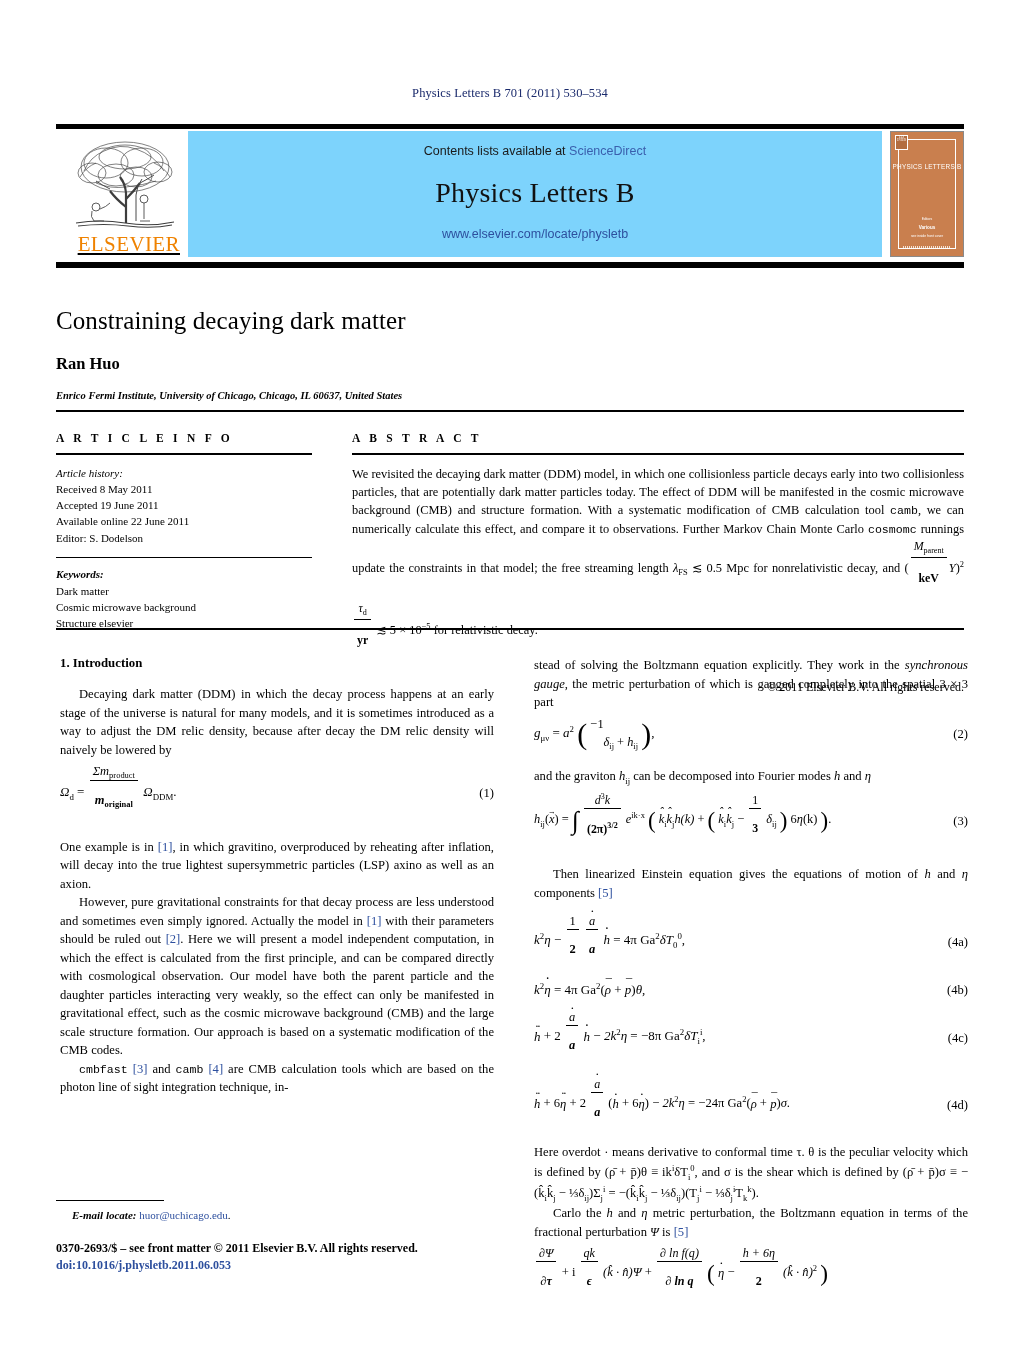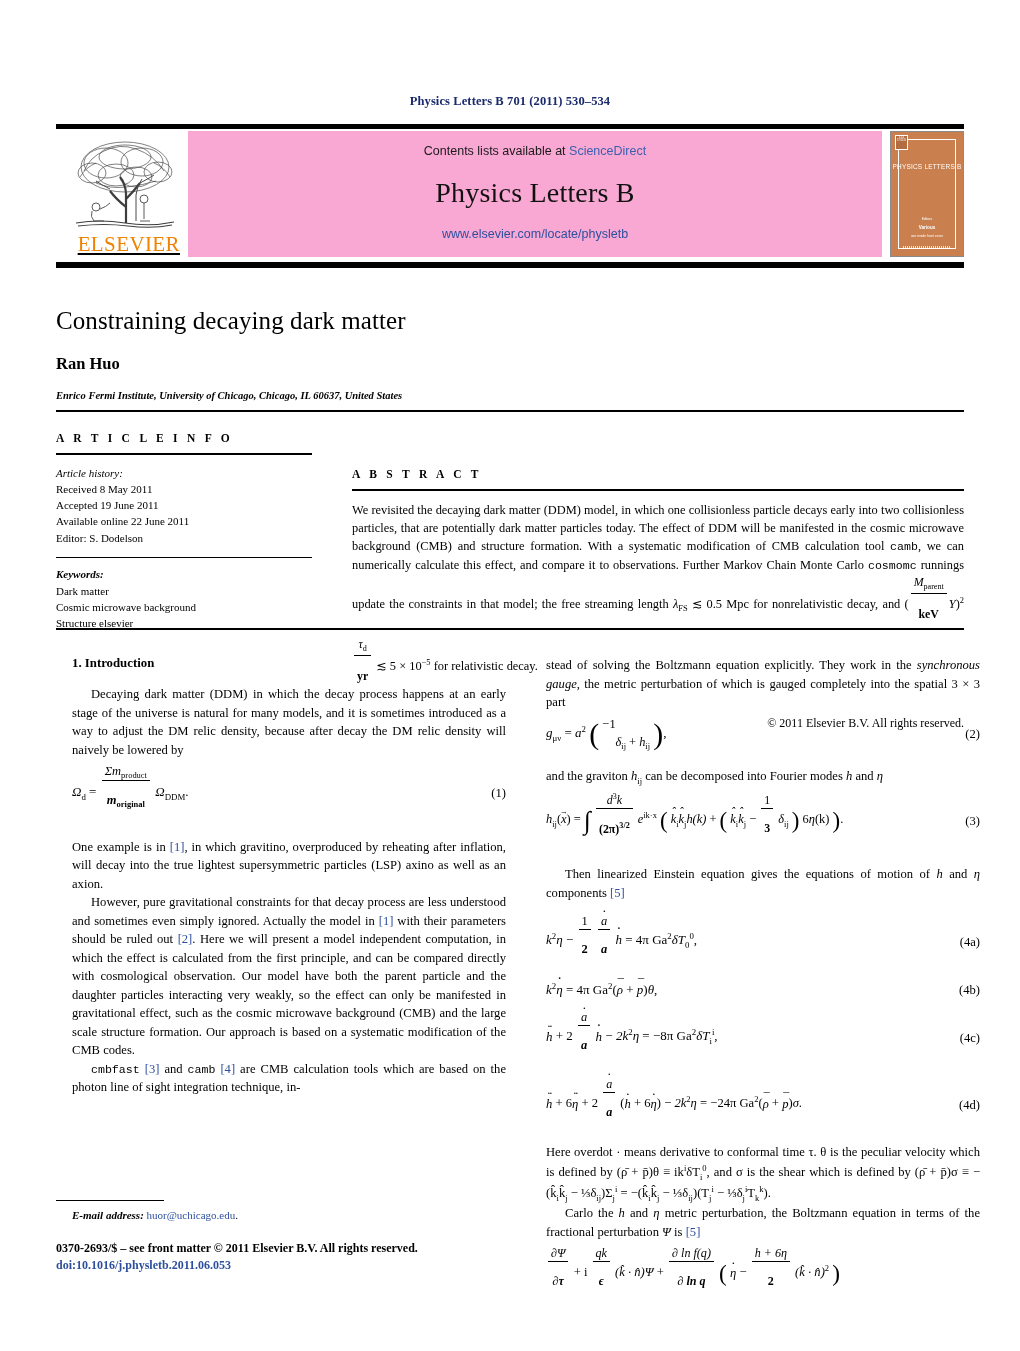--- a/index.html
+++ b/index.html
@@ -15,25 +15,24 @@
   }
 
   .page { position: relative; width: 1020px; height: 1351px; padding: 0; }
 
   
   .running-head {
     position: absolute;
     top: 86px; left: 0; right: 0;
     text-align: center;
     font-family: "Liberation Serif", serif;
-    font-weight: bold;
+    font-weight: normal;
     font-size: 12.5px;
     color: #1a2a6c;
     letter-spacing: 0.1px;
-    margin-top: 8px;
   }
 
   
   .masthead {
     position: absolute;
     top: 124px; left: 56px;
     width: 908px;
   }
   .rule-top {
     height: 5px; background: #000; width: 908px;
@@ -61,21 +60,21 @@
   .elsevier-word {
     font-family: "Liberation Serif", serif;
     font-size: 21px;
     letter-spacing: 0.4px;
     color: #ef8200;
     line-height: 1;
     margin-top: 1px;
   }
   .banner-center {
     flex: 1 1 auto;
-    background: #f9a8d4;
+    background: #7dd3fc;
     display: flex;
     flex-direction: column;
     align-items: center;
     justify-content: space-between;
     padding: 13px 0 16px 0;
     margin: 0 8px 0 8px;
   }
   .sciencedirect-line {
     font-family: "Liberation Sans", sans-serif;
     font-size: 12.5px;
@@ -177,21 +176,21 @@
   }
 
   
   .info-abstract {
     position: absolute;
     top: 432px; left: 56px;
     width: 908px;
     display: flex;
   }
   .col-info { flex: 0 0 272px; width: 272px; padding-right: 16px; }
-  .col-abstract { flex: 1 1 auto; padding-left: 24px; margin-top: 36px; }
+  .col-abstract { flex: 1 1 auto; padding-left: 24px; }
 
   .sec-label {
     font-family: "Liberation Serif", serif;
     font-weight: bold;
     font-size: 11.5px;
     letter-spacing: 3.3px;
   }
   .thin-rule { height: 1.6px; background: #000; margin: 9px 0 10px 0; }
   .hist-block, .kw-block {
     font-family: "Liberation Serif", serif;
@@ -219,21 +218,21 @@
   .abstract-rule-bottom {
     position: absolute;
     top: 628px; left: 56px;
     width: 908px; height: 1.6px;
     background: #000;
   }
 
   
   .body-cols {
     position: absolute;
-    top: 656px; left: 72px;
+    top: 656px; left: 60px;
     width: 908px;
     height: 620px;
     display: flex;
     gap: 40px;
   }
   .bcol { width: 434px; flex: 0 0 434px; position: relative; }
   .bcol p {
     font-family: "Liberation Serif", serif;
     font-size: 12.6px;
     line-height: 1.47;
@@ -630,21 +629,21 @@
           <span class="frac"><span class="nu ital">h + 6η</span><span class="de">2</span></span>
           <span class="ital">(k̂ · n̂)</span><sup>2</sup>
           <span class="paren-mid">)</span>
         </span>
       </div>
     </div>
   </div>
 
   <div class="footnote">
     <div class="fn-rule"></div>
-    <div class="fn-text"><span class="ital">E-mail address:</span> <span class="link">huor@uchicago.edu</span><span>.</span></div>
+    <div class="fn-text"><span class="ital">E-mail locate:</span> <span class="link">huor@uchicago.edu</span><span>.</span></div>
   </div>
 
   <div class="issn-block">
     <div>0370-2693/$ – see front matter  © 2011 Elsevier B.V. All rights reserved.</div>
     <div class="doi">doi:10.1016/j.physletb.2011.06.053</div>
   </div>
 
 </div>
 
 </body></html>

